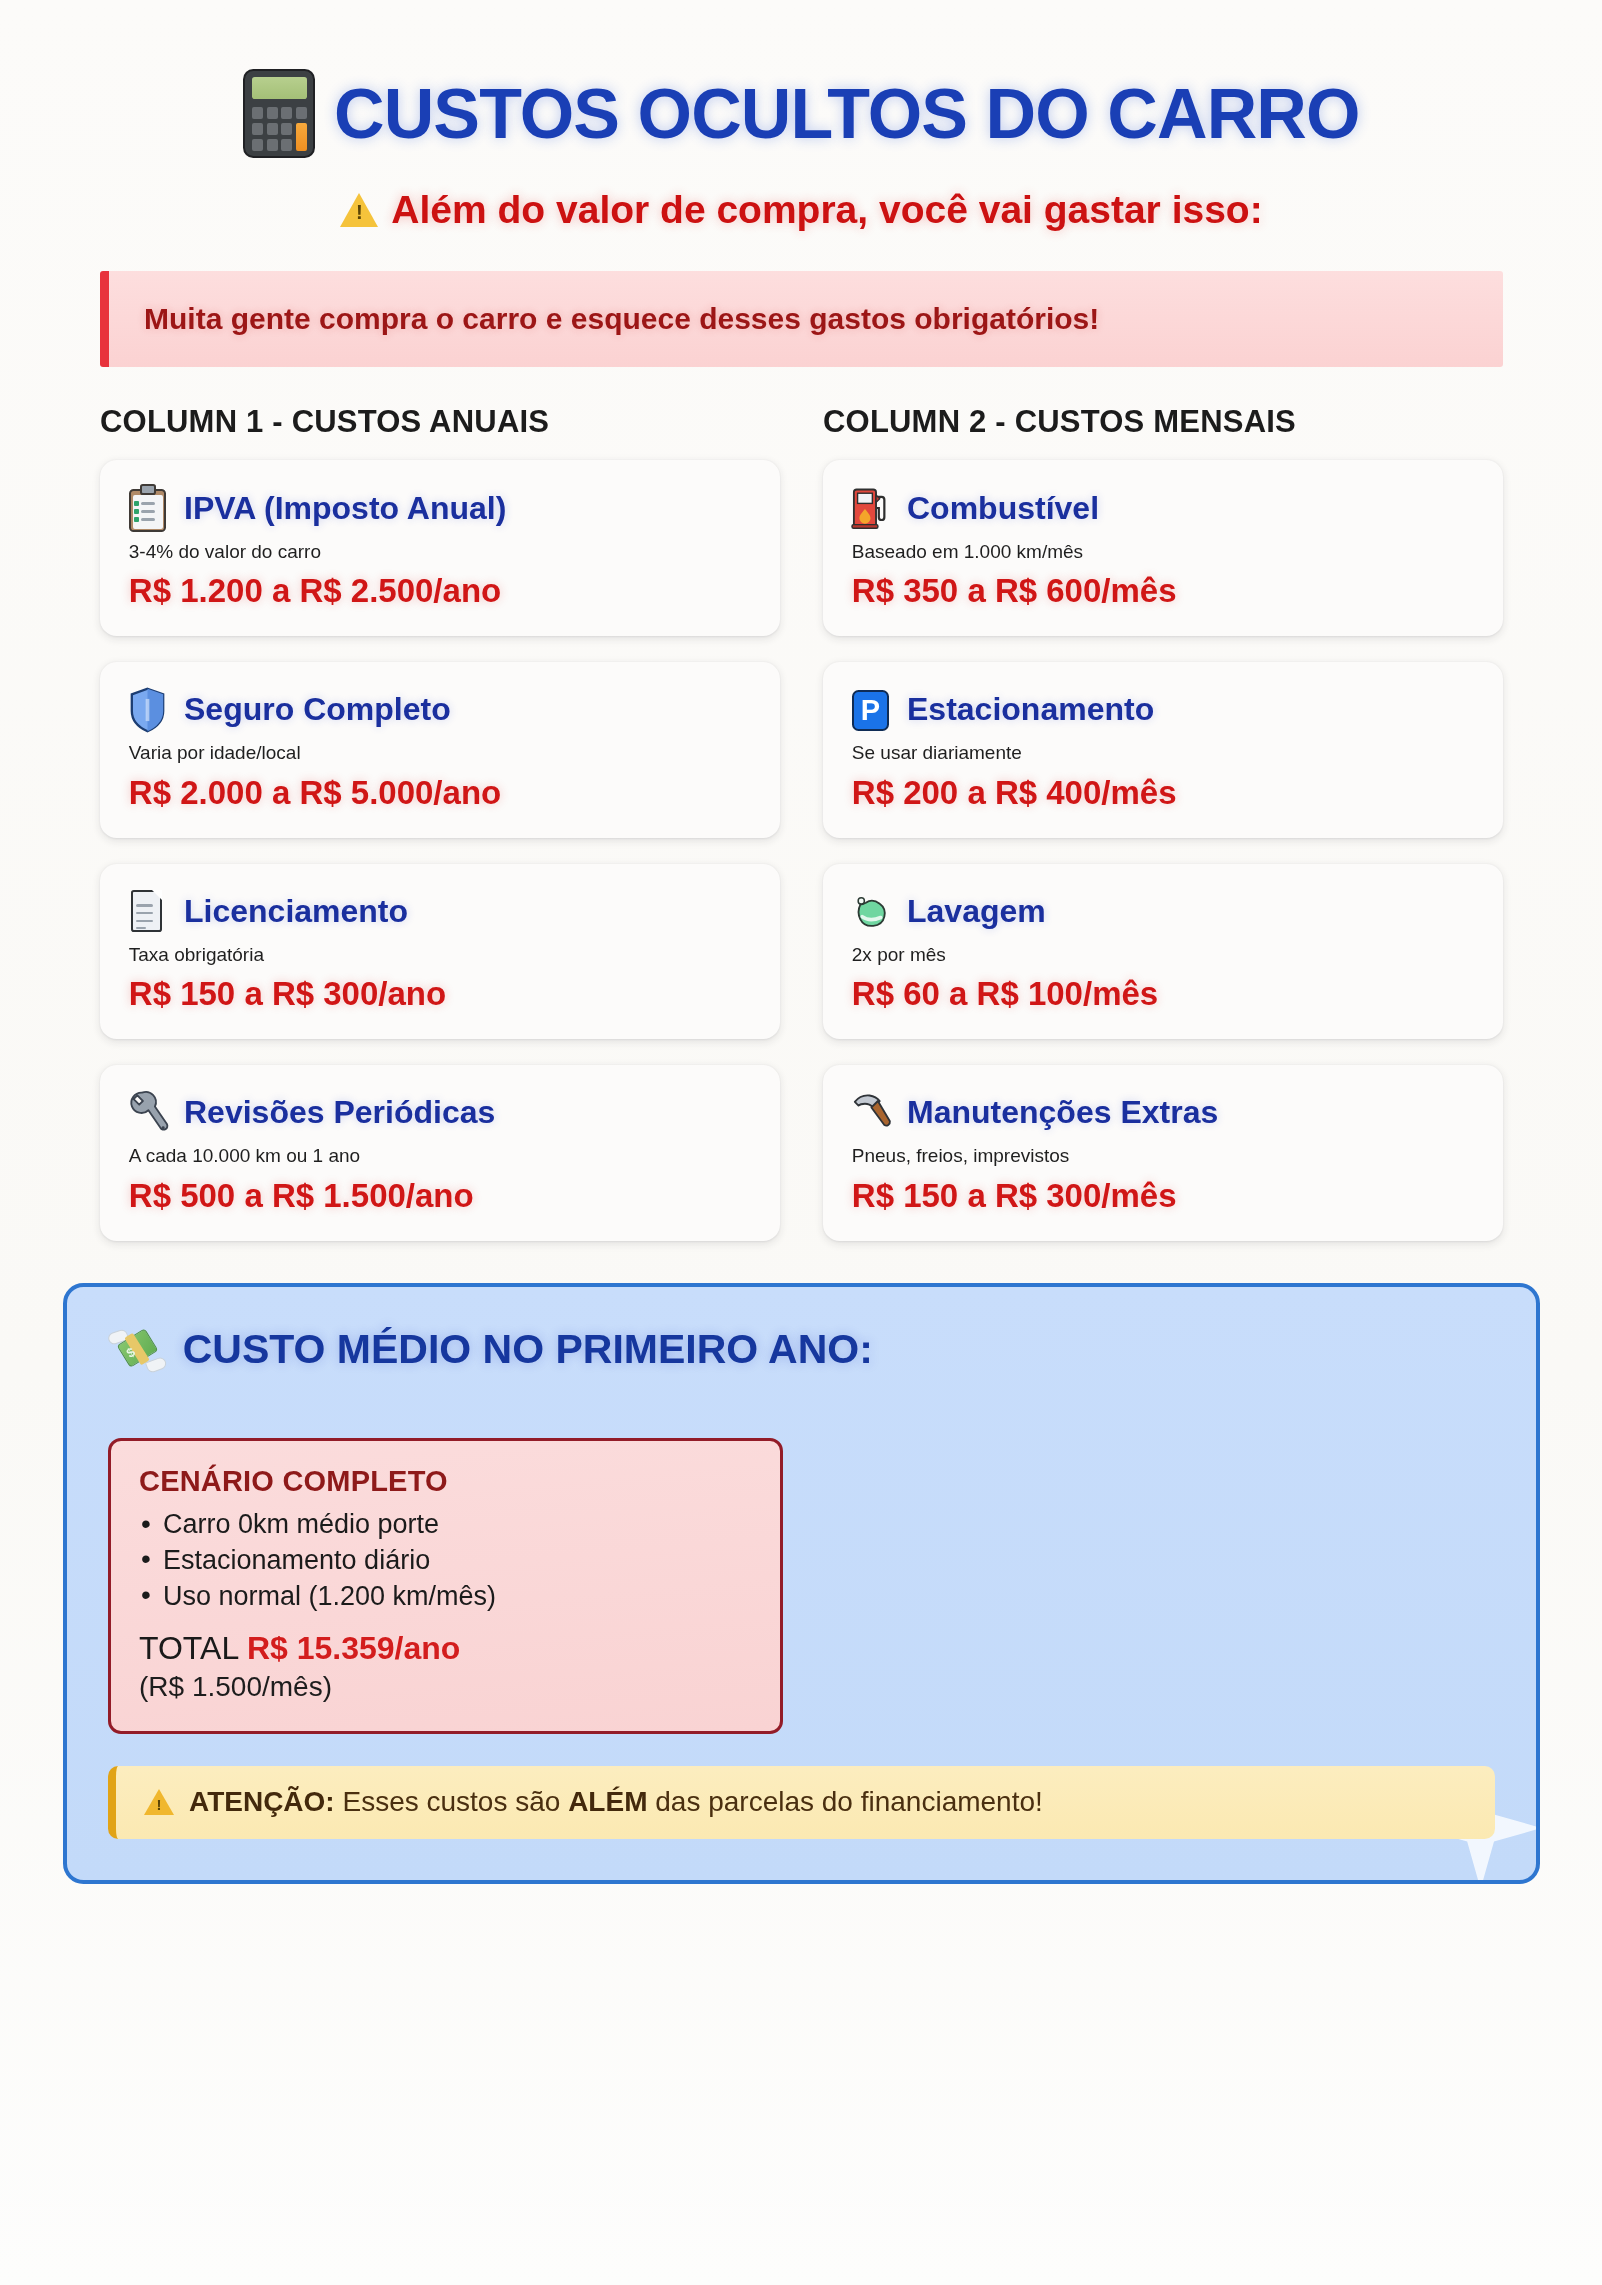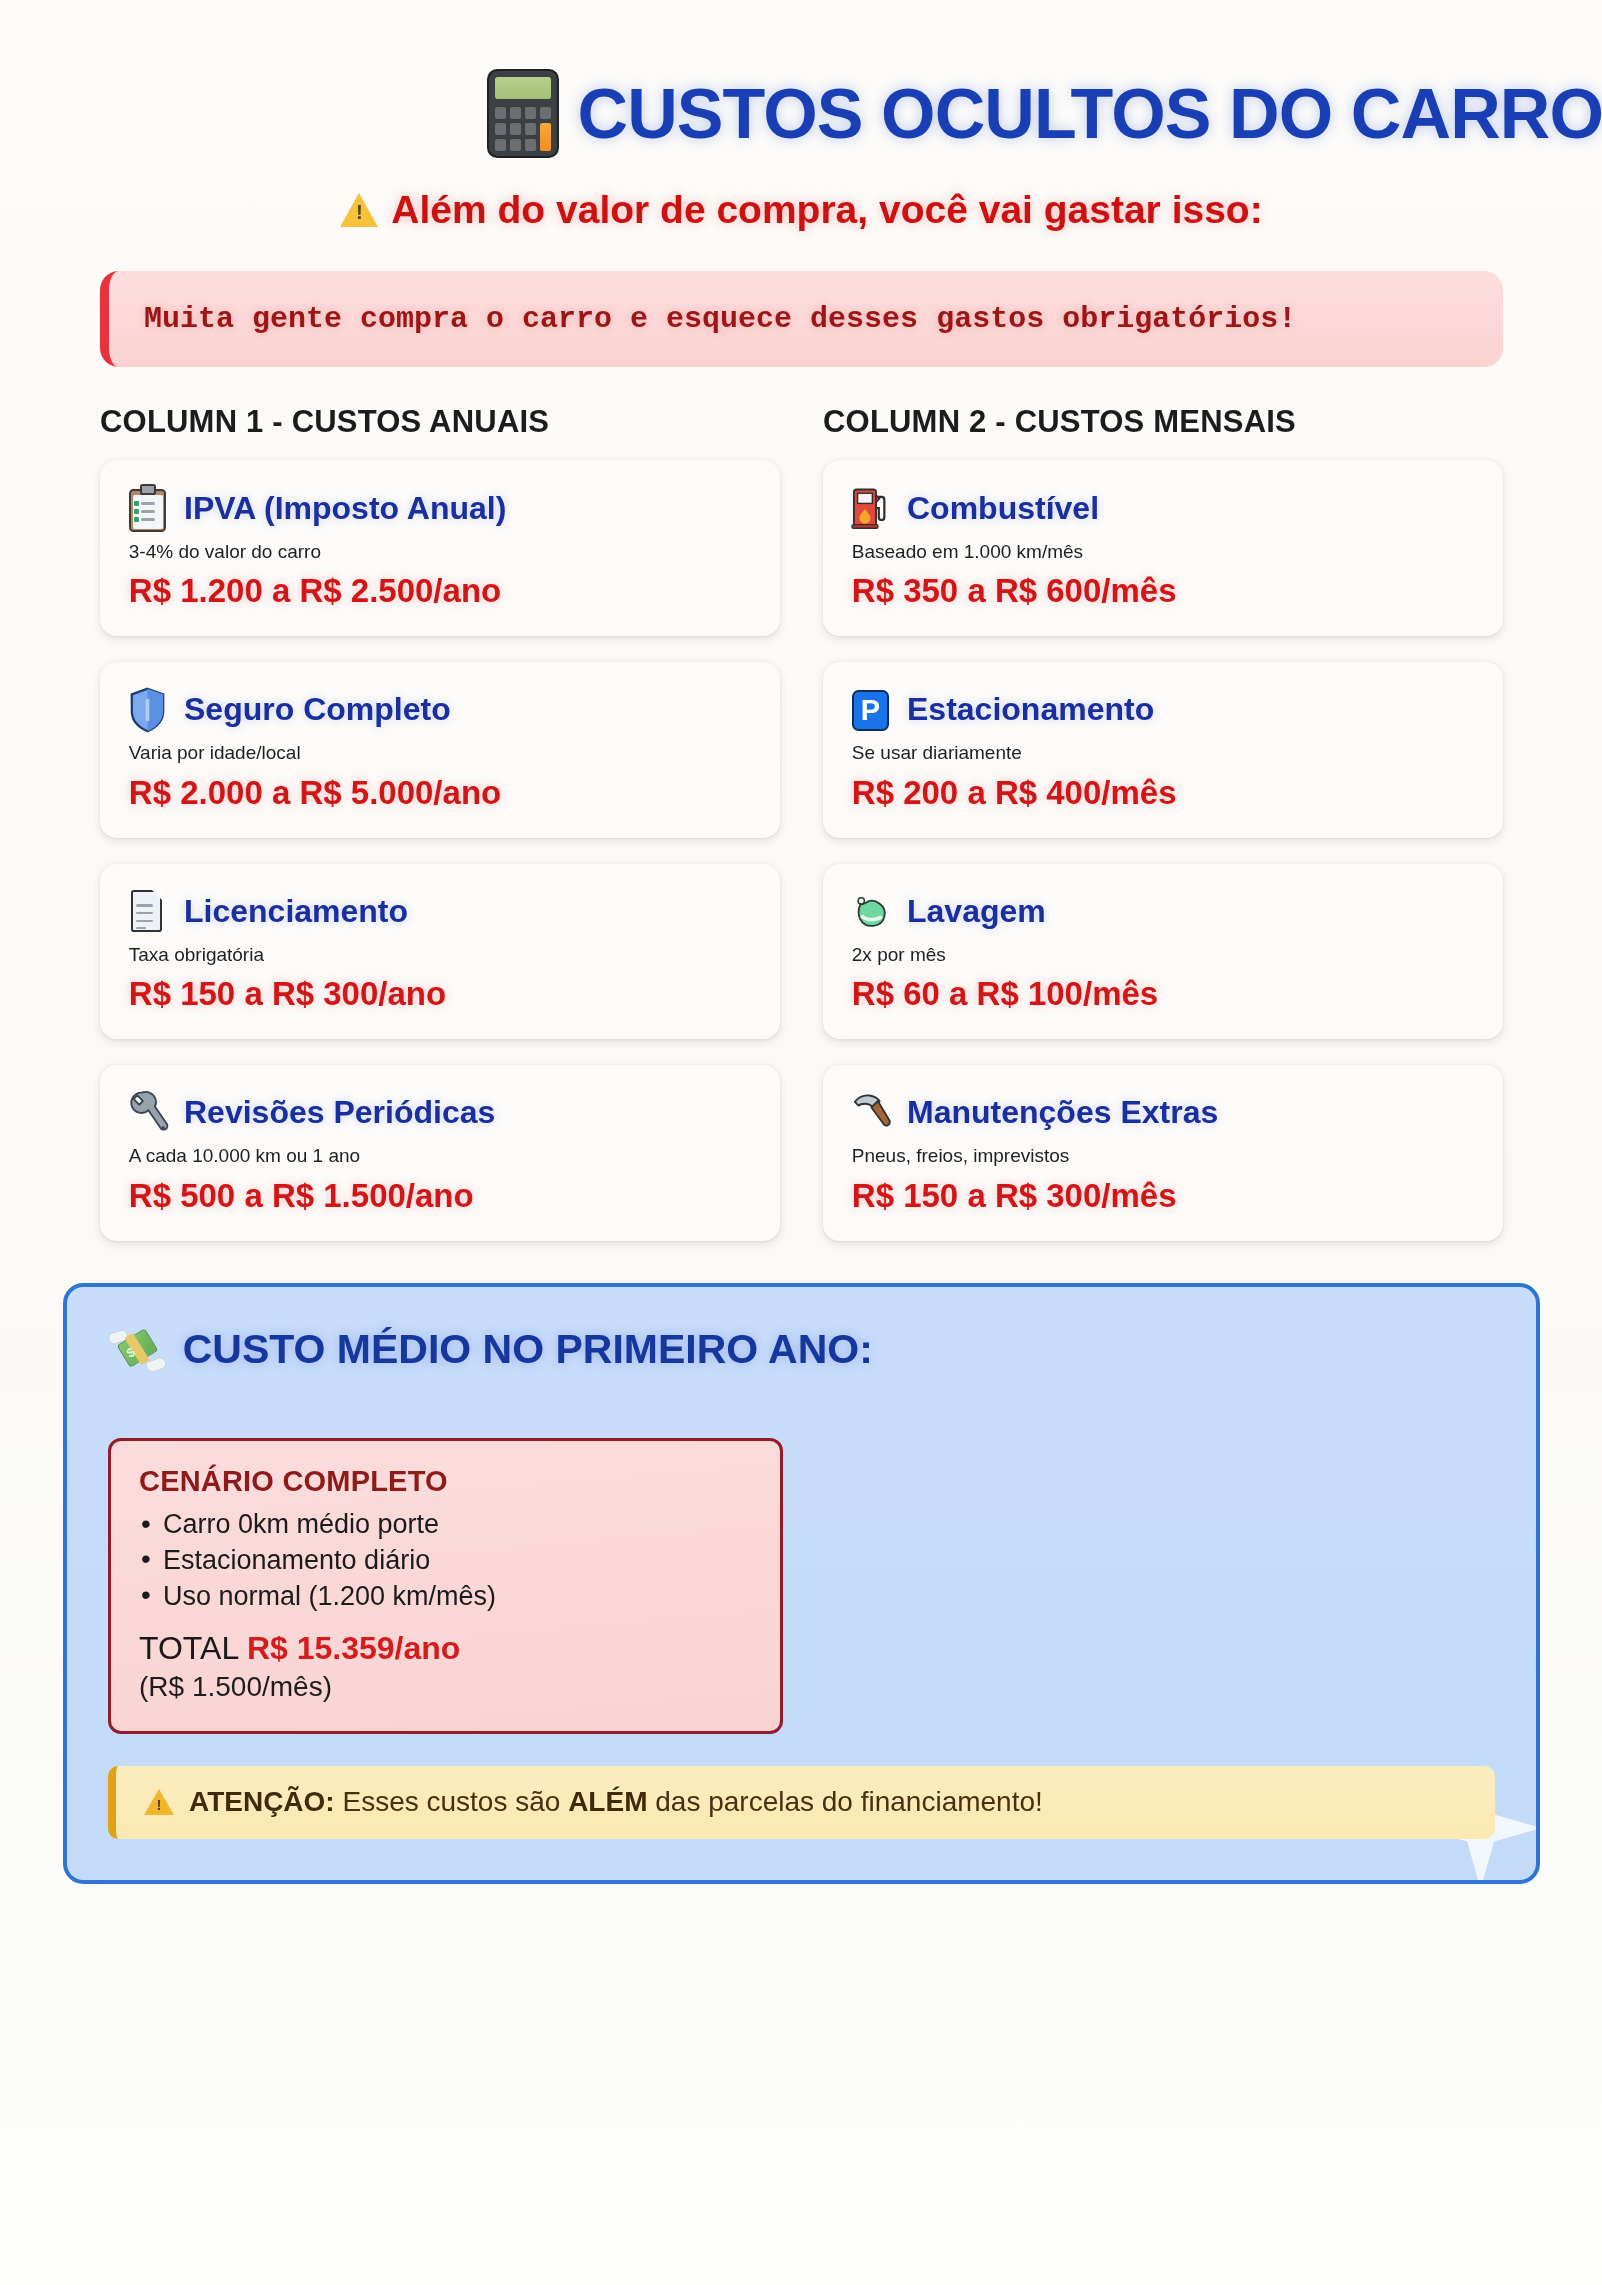--- a/index.html
+++ b/index.html
@@ -25,21 +25,21 @@
 
   
   .header {
     padding-top: 69px;
     text-align: center;
   }
 
   .title-row {
     display: flex;
     align-items: center;
-    justify-content: flex-end;
+    justify-content: center;
     gap: 18.6px;
   }
 
   .calc-icon {
     width: 72px;
     height: 89px;
     position: relative;
     flex: 0 0 auto;
   }
   .calc-body {
@@ -113,23 +113,22 @@
     color: #cc1111;
     text-shadow: 0 0 10.2px rgba(225,40,40,0.30);
     white-space: nowrap;
   }
 
   
   .alert-banner {
     margin: 39px 100px 0 100px;
     background: linear-gradient(180deg,#fddede,#fbd2d2);
     border-left: 9.3px solid #e8333c;
-    border-radius: 19px;
+    border-radius: 3px;
     padding: 31px 35px;
-    font-family: Liberation Mono, monospace;
   }
   .alert-banner-text {
     font-size: 30px;
     font-weight: 700;
     color: #9c1616;
     text-shadow: 0 0 8.3px rgba(200,40,40,0.22);
   }
 
   
   .columns {

